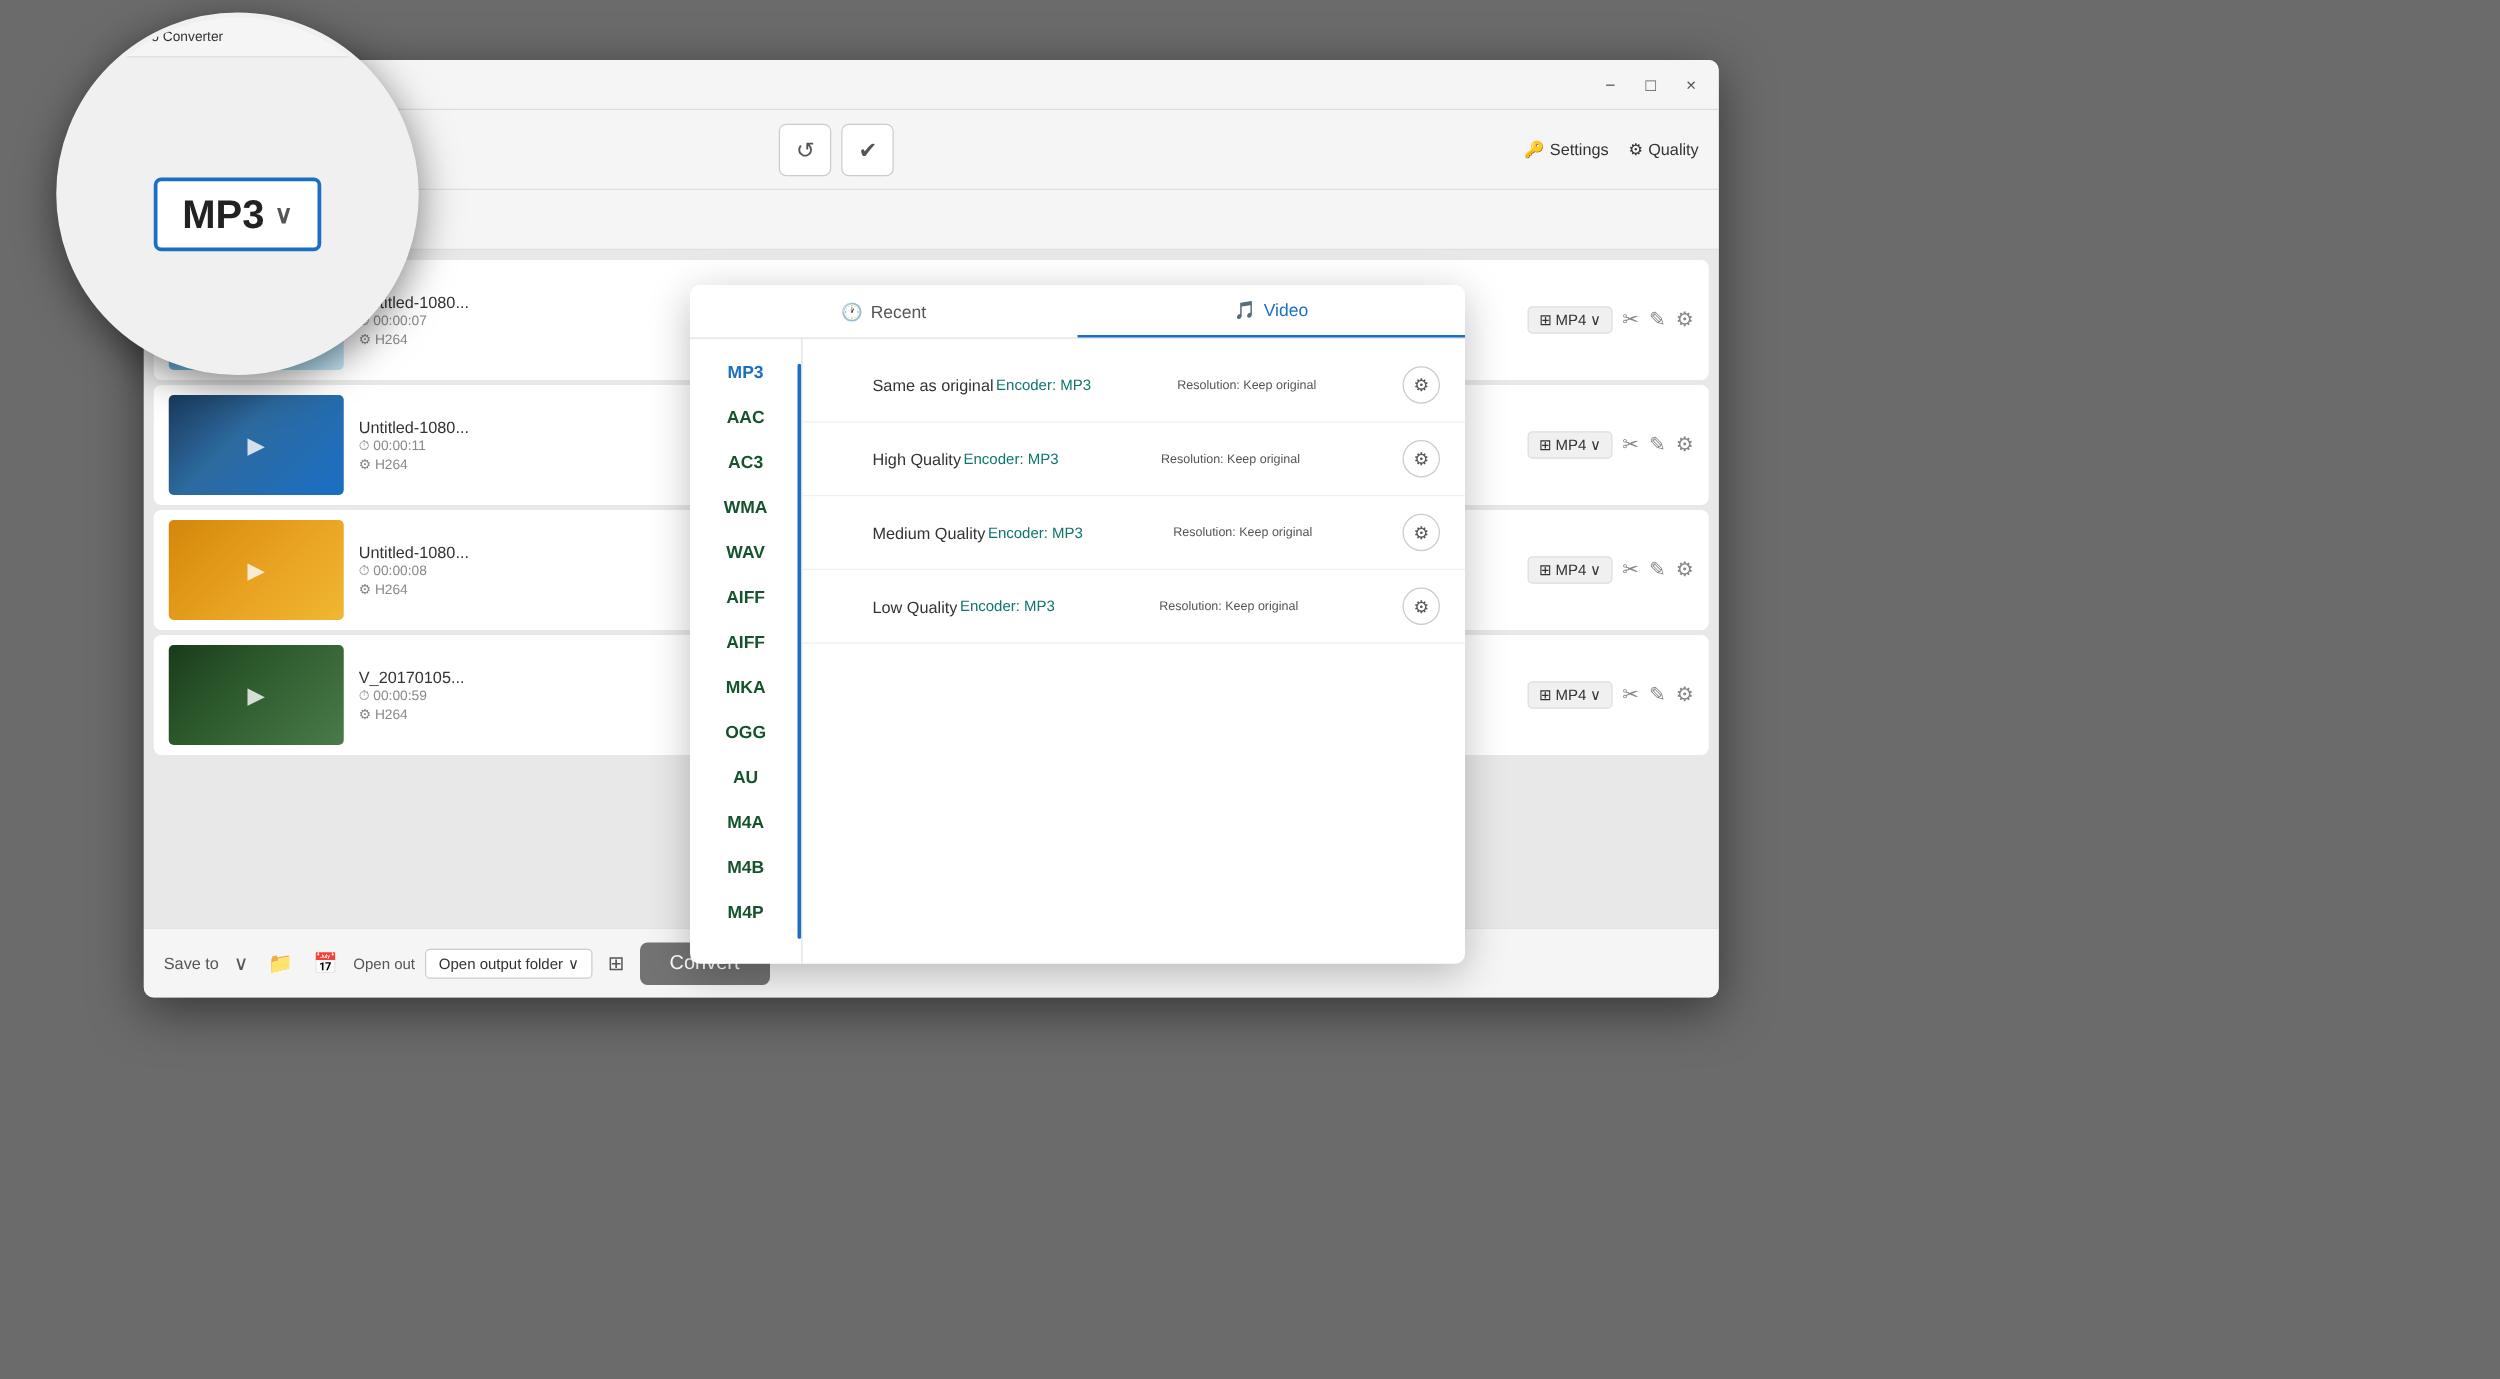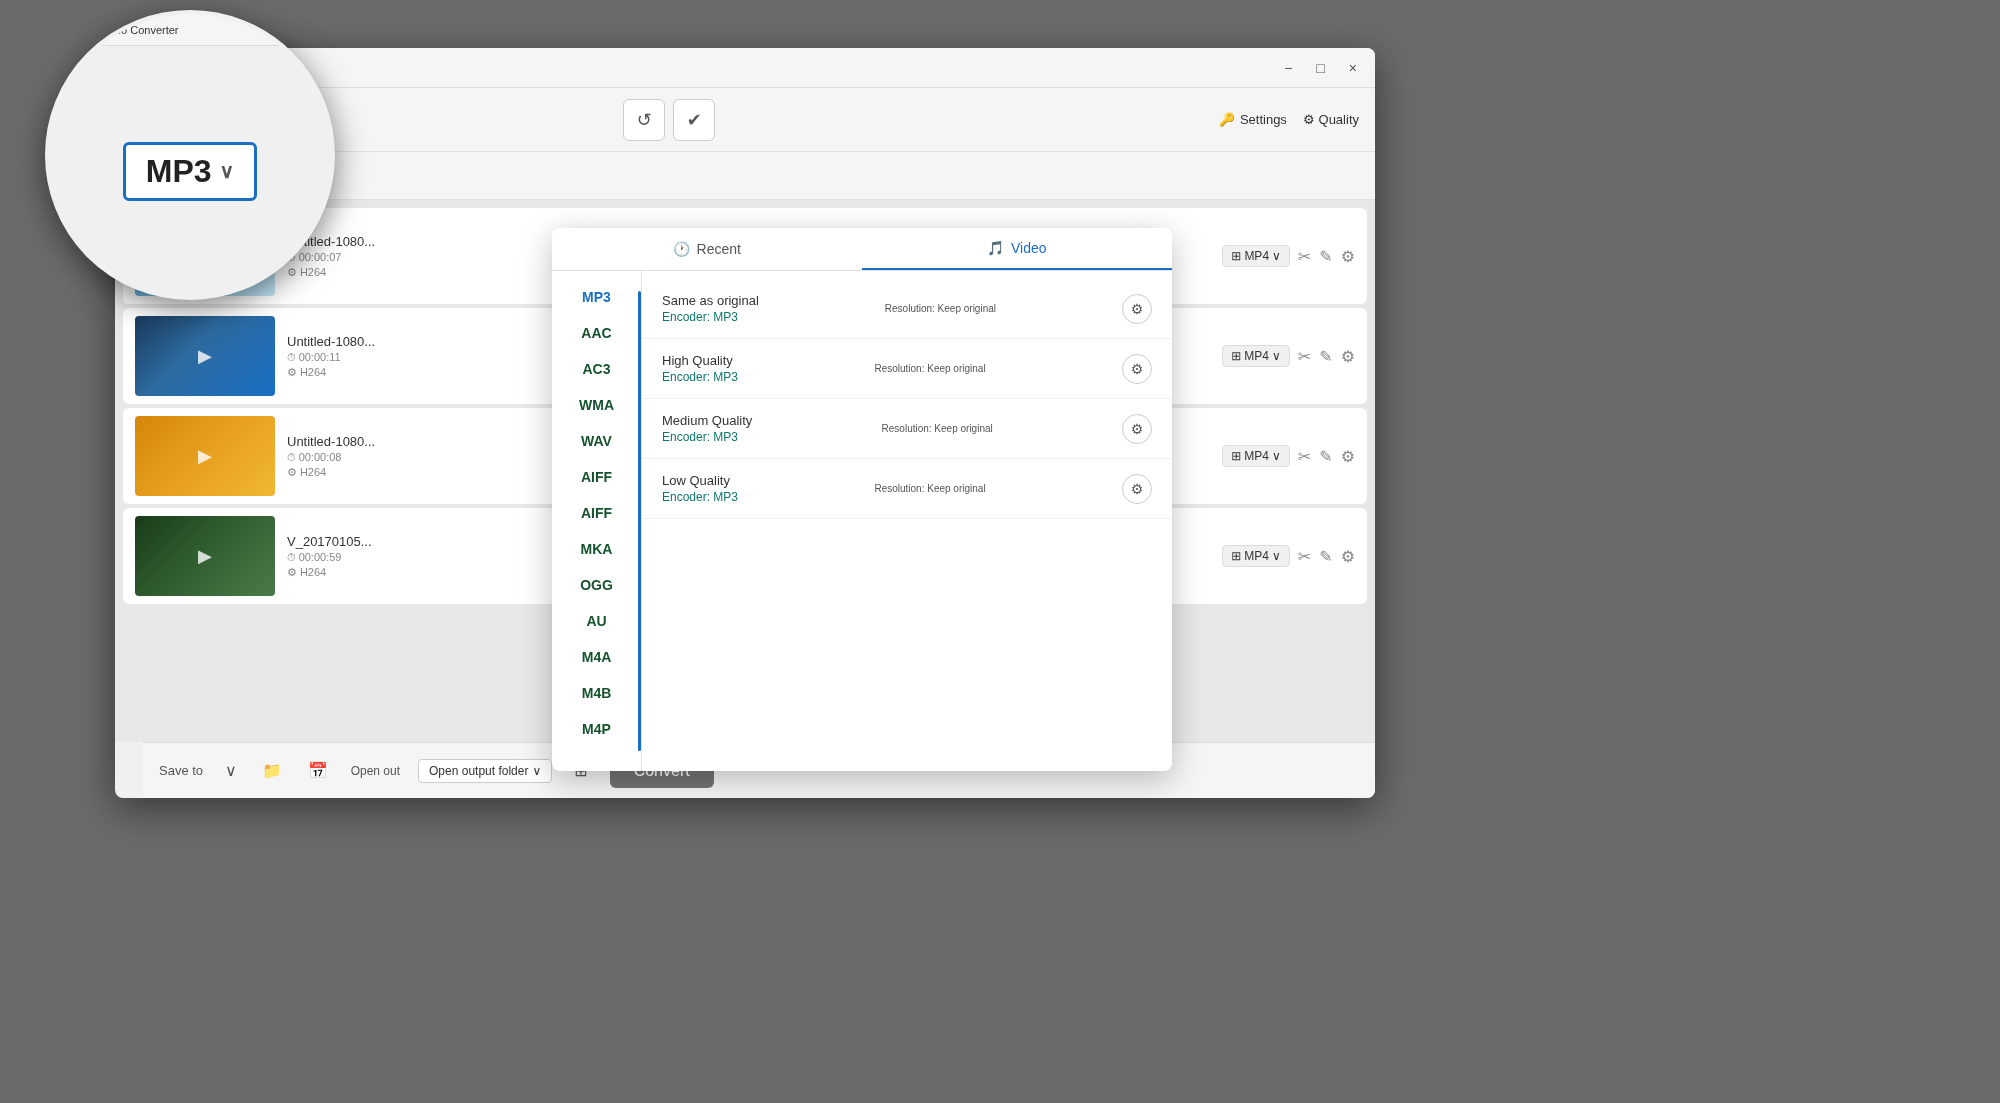--- a/index.html
+++ b/index.html
@@ -217,23 +217,22 @@
     }
 
     
     .bottom-bar {
       height: 56px;
       background: #f5f5f5;
       border-top: 1px solid #ddd;
       display: flex;
       align-items: center;
       padding: 0 16px;
-      gap: 18px;
+      gap: 8px;
       flex-shrink: 0;
-      margin-left: 28px;
     }
     .save-to-label {
       font-size: 13px;
       color: #555;
     }
     .path-box {
       flex: 1;
       background: white;
       border: 1px solid #ccc;
       border-radius: 4px;
@@ -354,22 +353,23 @@
     .quality-item {
       padding: 14px 20px;
       display: flex;
       align-items: center;
       justify-content: space-between;
       border-bottom: 1px solid #f0f0f0;
       cursor: pointer;
     }
     .quality-left {
       display: flex;
-      flex-direction: column;
+      flex-direction: row;
       gap: 2px;
+      margin-left: 36px;
     }
     .quality-name {
       font-size: 13px;
       font-weight: 500;
       color: #333;
     }
     .quality-encoder {
       font-size: 12px;
       color: #0f766e;
     }

